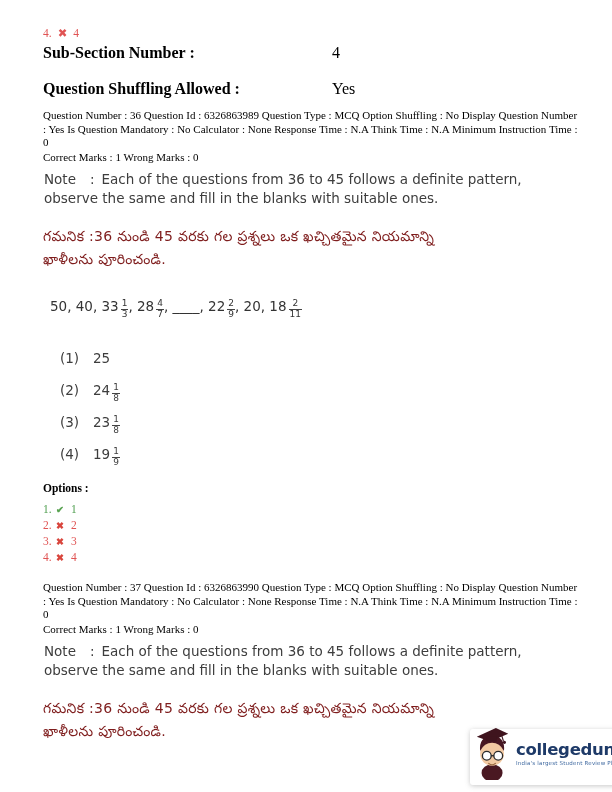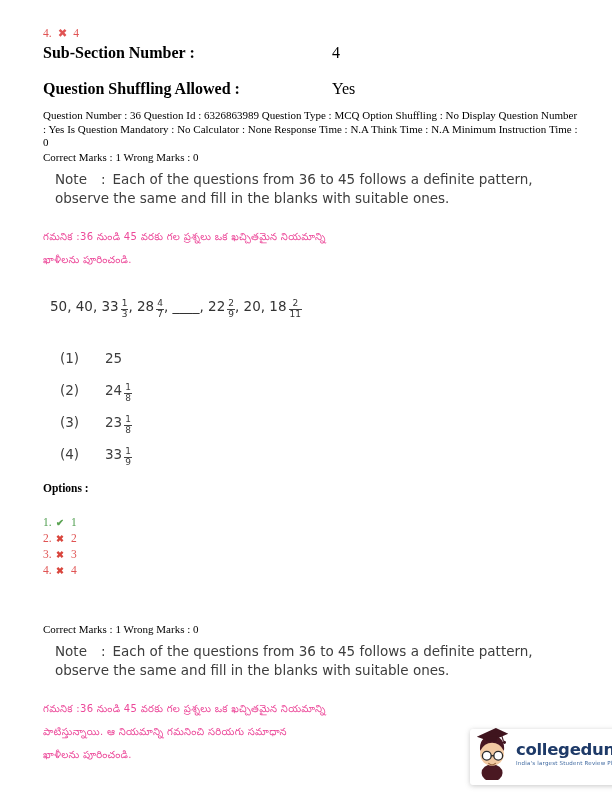--- a/index.html
+++ b/index.html
@@ -16,44 +16,44 @@
   .kv{position:absolute;left:43px;width:540px;font-family:"Liberation Serif",serif;
       font-size:16px;color:#000;}
   .kv .kv-label{font-weight:700;}
   .kv .kv-value{position:absolute;left:289px;font-weight:400;}
 
   
   .meta{position:absolute;left:43px;width:535px;font-family:"Liberation Serif",serif;
         font-weight:400;font-size:11px;line-height:13.5px;color:#000;}
 
   
-  .note{position:absolute;left:55px;width:505px;font-size:13.5px;line-height:19px;color:#3d3d3d;}
+  .note{position:absolute;left:44px;width:505px;font-size:13.5px;line-height:19px;color:#3d3d3d;}
   .note .note-label{margin-right:14px;}
   .note .note-colon{margin-right:7px;}
 
   
-  .telugu{position:absolute;left:43px;font-size:10px;line-height:23px;color:#ec4899;
+  .telugu{position:absolute;left:43px;font-size:14px;line-height:23px;color:#7f1d1d;
           letter-spacing:0.3px;white-space:nowrap;}
 
   
   .sequence{position:absolute;left:50px;font-size:13.5px;color:#333;}
   .frac{display:inline-block;vertical-align:-6px;text-align:center;font-size:9px;
         line-height:1.1;margin-left:2px;color:inherit;}
   .frac .n{display:block;border-bottom:1px solid #444;padding:0 1px;}
   .frac .d{display:block;padding:0 1px;}
 
   
   .opts{position:absolute;left:60px;top:350px;}
   .opt-row{height:32px;display:flex;align-items:flex-start;font-size:13.5px;color:#3d3d3d;}
   .opt-label{width:33px;}
-  .opt-val{display:inline-block;margin-left:12px;}
+  .opt-val{display:inline-block;}
 
   
   .okey{position:absolute;left:43px;top:482px;font-family:"Liberation Serif",serif;font-size:11.5px;}
-  .okey-title{font-weight:700;color:#000;margin-bottom:20px;}
+  .okey-title{font-weight:700;color:#000;margin-bottom:7px;}
   .key-row{height:16px;display:flex;align-items:center;}
   .key-row .key-num{width:13px;}
   .key-row .key-icon{width:15px;font-size:9.5px;font-weight:700;text-align:left;}
   .key-row.green{color:#4f9e4f;}
   .key-row.green .key-icon{color:#5aa352;}
   .key-row.red{color:#e05353;}
   .key-row.red .key-icon{color:#d9453c;}
 
   
   .logo-card{position:absolute;left:470px;top:729px;width:170px;height:56px;background:#fff;
@@ -107,21 +107,21 @@
     <div class="opt-row">
       <span class="opt-label">(2)</span>
       <span class="opt-val"><span>24</span><span class="frac"><span class="n">1</span><span class="d">8</span></span></span>
     </div>
     <div class="opt-row">
       <span class="opt-label">(3)</span>
       <span class="opt-val"><span>23</span><span class="frac"><span class="n">1</span><span class="d">8</span></span></span>
     </div>
     <div class="opt-row">
       <span class="opt-label">(4)</span>
-      <span class="opt-val"><span>33</span><span class="frac"><span class="n">1</span><span class="d">9</span></span></span>
+      <span class="opt-val"><span>19</span><span class="frac"><span class="n">1</span><span class="d">9</span></span></span>
     </div>
   </div>
 
   <div class="okey">
     <div class="okey-title">Options :</div>
     <div class="key-row green">
       <span class="key-num">1.</span>
       <span class="key-icon">✔</span>
       <span class="key-val">1</span>
     </div>
@@ -135,29 +135,29 @@
       <span class="key-icon">✖</span>
       <span class="key-val">3</span>
     </div>
     <div class="key-row red">
       <span class="key-num">4.</span>
       <span class="key-icon">✖</span>
       <span class="key-val">4</span>
     </div>
   </div>
 
+  <div class="meta" style="top:581px">Question Number : 37 Question Id : 6326863990 Question Type : MCQ Option Shuffling : No Display Question Number : Yes Is Question Mandatory : No Calculator : None Response Time : N.A Think Time : N.A Minimum Instruction Time : 0</div>
   <div class="meta" style="top:623px">Correct Marks : 1 Wrong Marks : 0</div>
 
   <div class="note" style="top:642px">
     <span class="note-label">Note</span><span class="note-colon">:</span><span>Each of the questions from 36 to 45 follows a definite pattern, observe the same and fill in the blanks with suitable ones.</span>
   </div>
 
   <div class="telugu" style="top:697px">
     <div>గమనిక :36 నుండి 45 వరకు గల ప్రశ్నలు ఒక ఖచ్చితమైన నియమాన్ని</div>
-    <div>పాటిస్తున్నాయి. ఆ నియమాన్ని గమనించి సరియగు సమాధాన</div>
     <div>ఖాళీలను పూరించండి.</div>
   </div>
 
   <div class="logo-card">
     <svg class="mascot" width="42" height="60" viewBox="0 0 44 62" xmlns="http://www.w3.org/2000/svg">
       <ellipse cx="21" cy="55" rx="11" ry="9" fill="#4a1822"></ellipse>
       <circle cx="21" cy="35" r="12.5" fill="#f2c9a2"></circle>
       <path d="M8.5 32 Q7 17 21 15.5 Q35 17 33.5 32 Q29 23.5 21 23.5 Q13 23.5 8.5 32 Z" fill="#471722"></path>
       <polygon points="5,17 25,8 38,14 19,22" fill="#3f141e"></polygon>
       <rect x="15" y="17" width="11" height="5" rx="1" fill="#3f141e"></rect>

